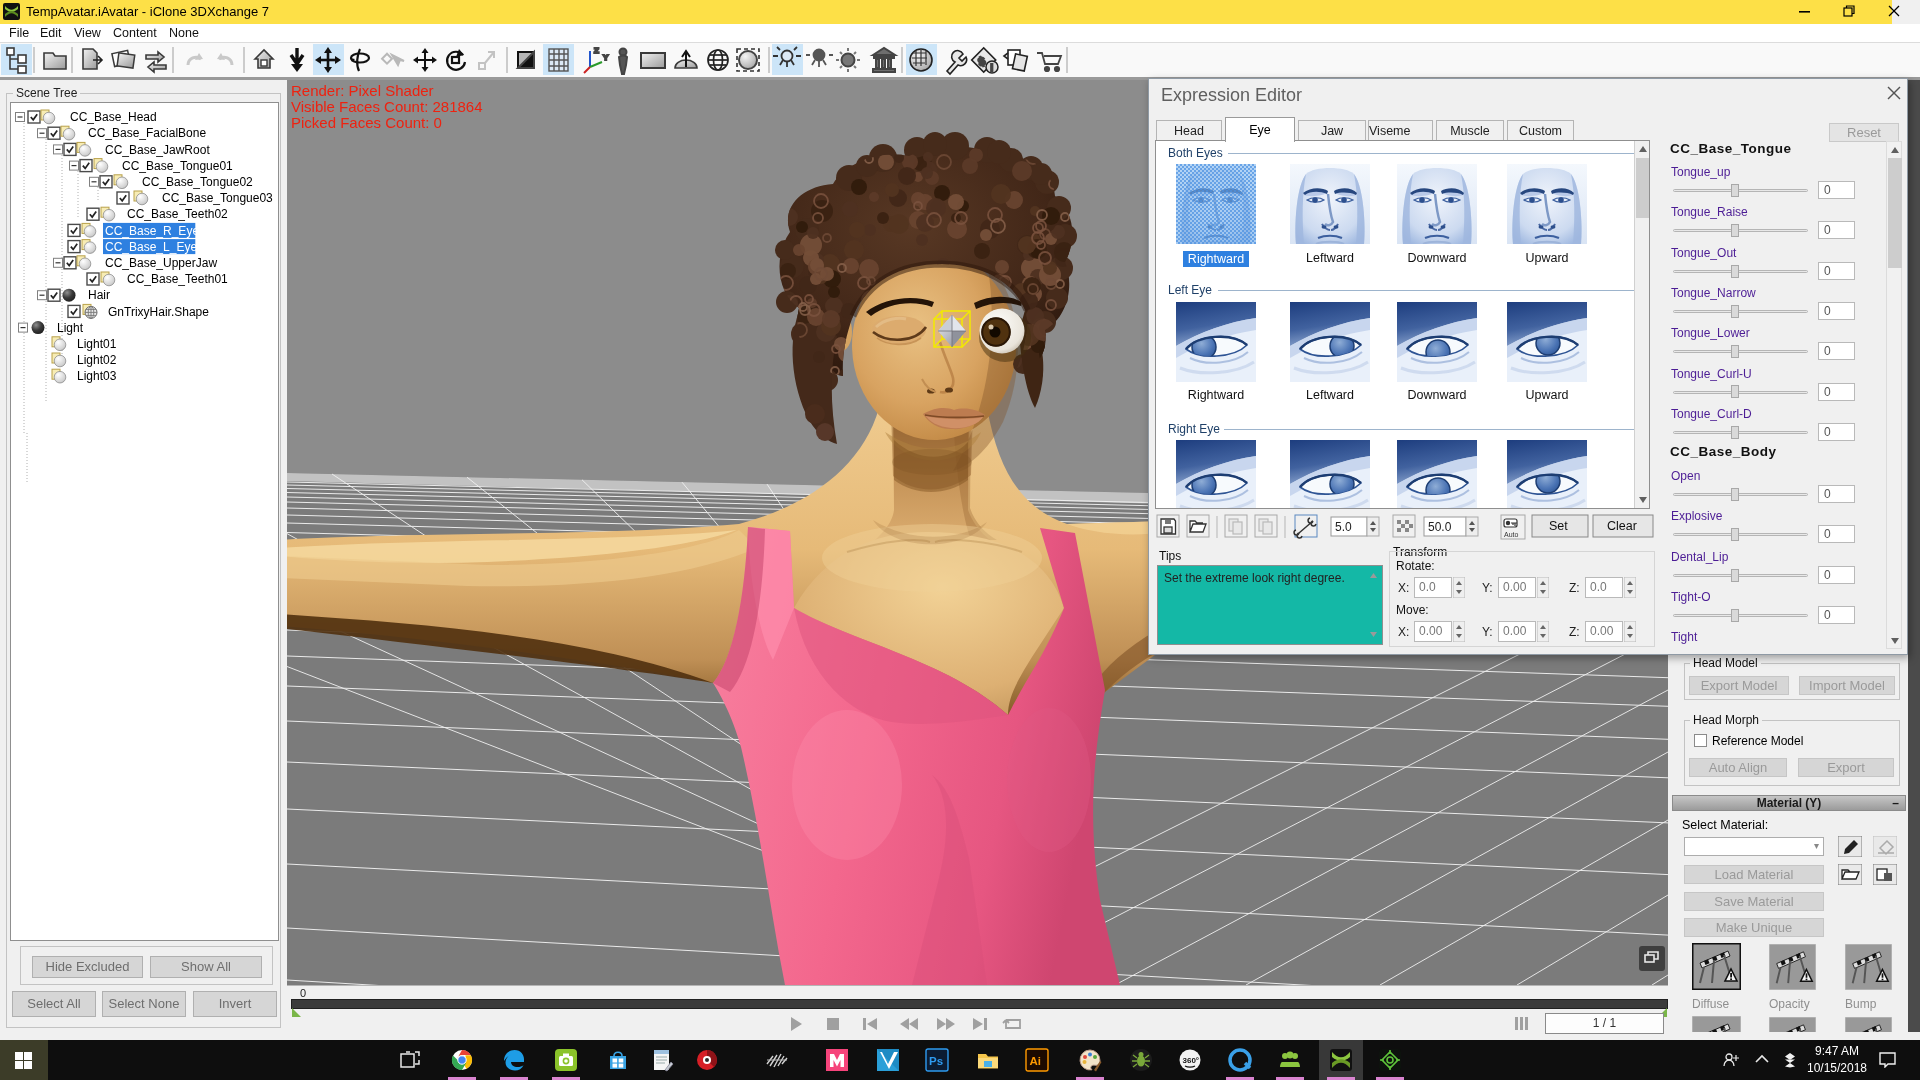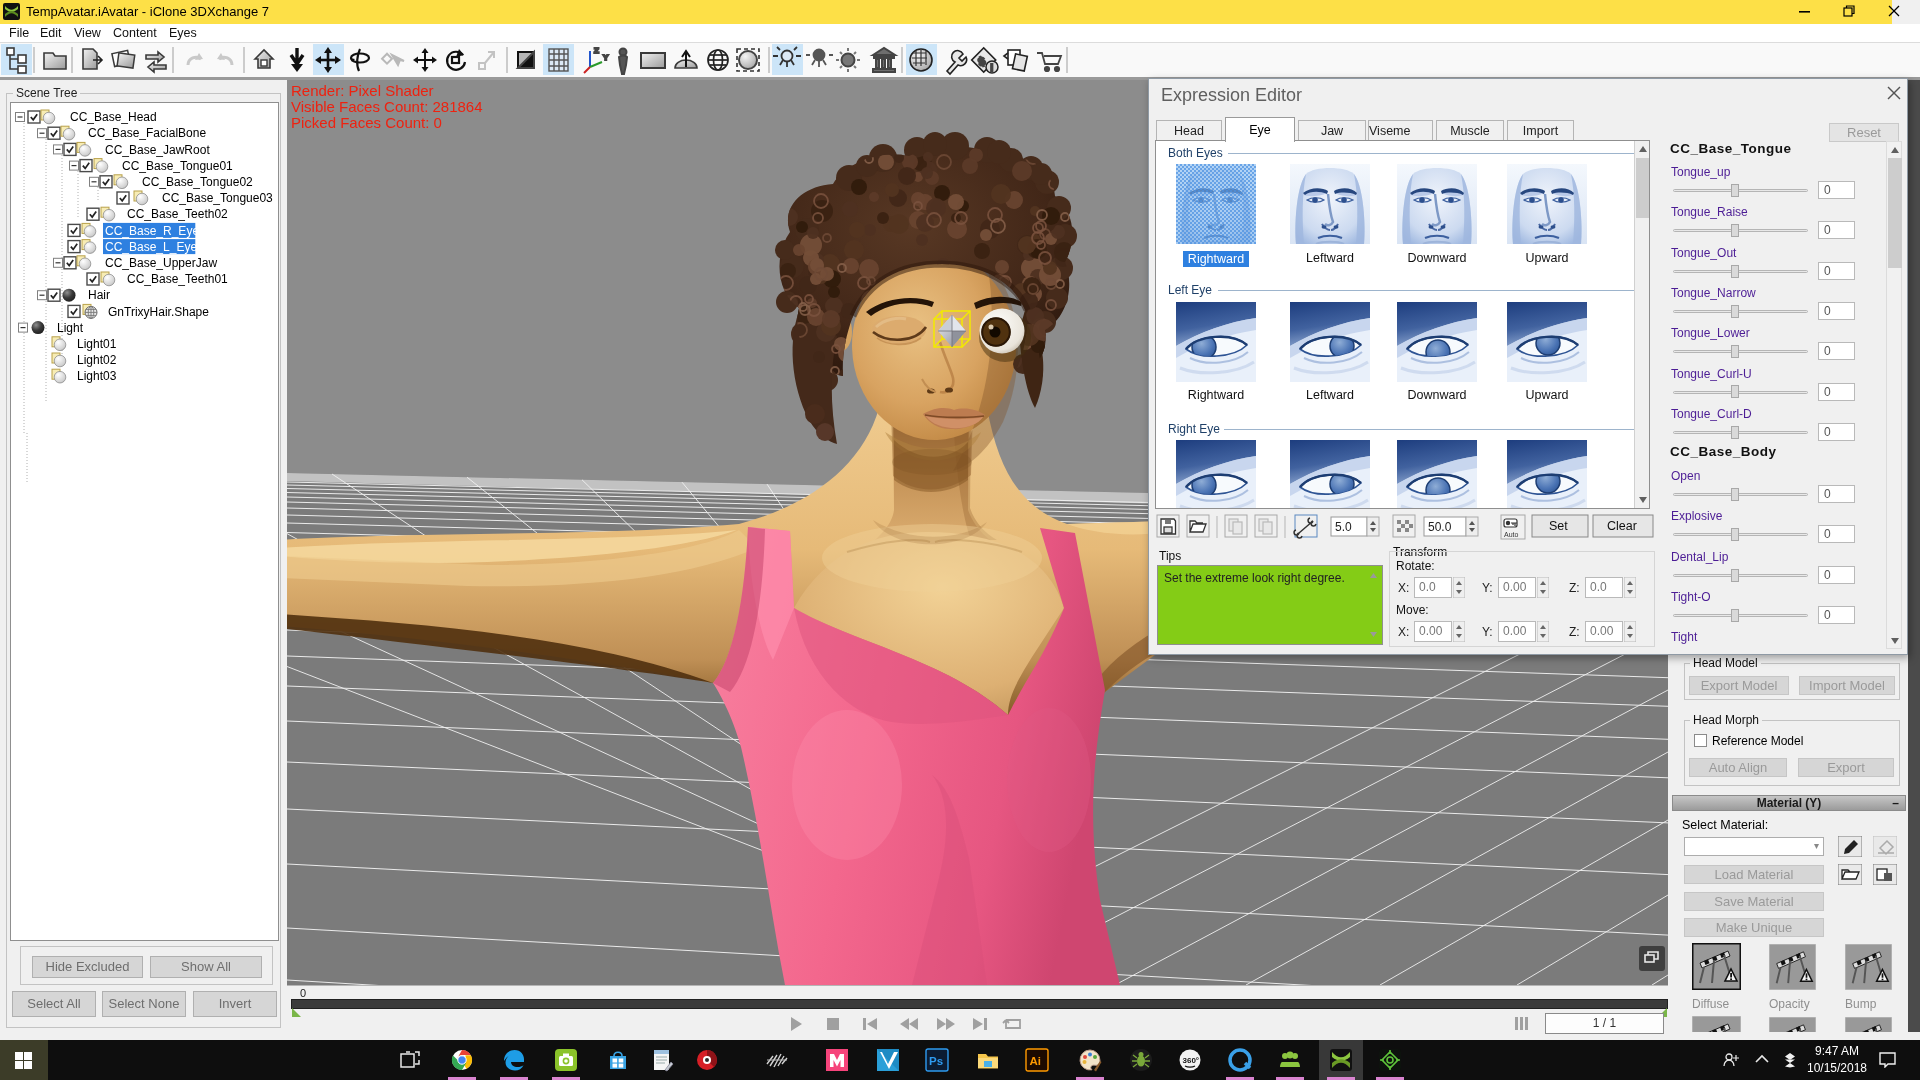--- a/index.html
+++ b/index.html
@@ -33,21 +33,21 @@
         <line x1="119" y1="6" x2="109" y2="16"></line>
       </g>
  </svg>
 </div>
 
 <div class="abs" style="left:0;top:24px;width:1920px;height:18px;background:#ffffff;font-size:12.5px;color:#111">
  <span class="abs" style="left:9px;top:2px">File</span>
     <span class="abs" style="left:40px;top:2px">Edit</span>
     <span class="abs" style="left:74px;top:2px">View</span>
     <span class="abs" style="left:113px;top:2px">Content</span>
-    <span class="abs" style="left:169px;top:2px">Eyes</span>
+    <span class="abs" style="left:169px;top:2px">None</span>
 </div>
 <div class="abs" style="left:0;top:42px;width:1920px;height:1px;background:#dcdcdc"></div>
 
 <div class="abs" id="toolbar" style="left:0;top:43px;width:1920px;height:34px;background:#f9f9f9">
 <svg width="1920" height="34">
 <defs>
 <linearGradient id="gmet" x1="0" y1="0" x2="1" y2="1">
           <stop offset="0" stop-color="#f2f2f2"></stop>
           <stop offset="1" stop-color="#9a9a9a"></stop>
         </linearGradient>
@@ -912,21 +912,21 @@
       <g stroke="#555" stroke-width="1.4">
         <line x1="1" y1="1" x2="13" y2="13"></line>
         <line x1="13" y1="1" x2="1" y2="13"></line>
       </g>
     </svg>
     <div class="abs" style="left:7px;top:41px;width:66px;height:22px;background:#f0f0f0;border:1px solid #b4b4b4;border-bottom:none;font-size:12.5px;color:#222;text-align:center;line-height:21px">Head</div>
     <div class="abs" style="left:76px;top:38px;width:70px;height:25px;background:#fff;border:1px solid #9a9a9a;border-bottom:none;font-size:12.5px;text-align:center;line-height:24px;z-index:3">Eye</div>
     <div class="abs" style="left:149px;top:41px;width:68px;height:22px;background:#f0f0f0;border:1px solid #b4b4b4;border-bottom:none;font-size:12.5px;color:#222;text-align:center;line-height:21px">Jaw</div>
     <div class="abs" style="left:219px;top:41px;width:65px;height:22px;background:#f0f0f0;border:1px solid #b4b4b4;border-bottom:none;font-size:12.5px;color:#222;line-height:21px">Viseme</div>
     <div class="abs" style="left:287px;top:41px;width:68px;height:22px;background:#f0f0f0;border:1px solid #b4b4b4;border-bottom:none;font-size:12.5px;color:#222;text-align:center;line-height:21px">Muscle</div>
-    <div class="abs" style="left:358px;top:41px;width:67px;height:22px;background:#f0f0f0;border:1px solid #b4b4b4;border-bottom:none;font-size:12.5px;color:#222;text-align:center;line-height:21px">Import</div>
+    <div class="abs" style="left:358px;top:41px;width:67px;height:22px;background:#f0f0f0;border:1px solid #b4b4b4;border-bottom:none;font-size:12.5px;color:#222;text-align:center;line-height:21px">Custom</div>
     <div class="btn" style="left:680px;top:44px;width:70px;height:19px;line-height:17px;color:#9a9a9a;border-color:#c9c9c9;background:#e4e4e4">Reset</div>
     <div class="abs" style="left:6px;top:61px;width:495px;height:369px;background:#fff;border:1px solid #8f8f8f;overflow:hidden"><svg width="0" height="0">
         <defs>
           <linearGradient id="fbg" x1="0" y1="0" x2="0" y2="1">
             <stop offset="0" stop-color="#f4f8fd"></stop>
             <stop offset="1" stop-color="#d9e4f4"></stop>
           </linearGradient>
           <radialGradient id="fface" cx="0.5" cy="0.4" r="0.7">
             <stop offset="0" stop-color="#f0f4fb"></stop>
             <stop offset="0.7" stop-color="#ccdaf0"></stop>
@@ -1179,21 +1179,21 @@
         <circle cx="359" cy="10" r="1.6" fill="#333"></circle>
         <path d="M362 10 h6 m-2 0 v3 m-2 -3 v2"></path>
       </g>
       <text x="355" y="24" font-size="7" fill="#333">Auto</text>
       <rect x="383" y="2" width="56" height="22" fill="#e6e6e6" stroke="#888"></rect>
       <text x="400" y="17" font-size="12.5" fill="#111">Set</text>
       <rect x="444" y="2" width="60" height="22" fill="#e6e6e6" stroke="#888"></rect>
       <text x="458" y="17" font-size="12.5" fill="#111">Clear</text>
     </svg>
     <div class="abs" style="left:10px;top:470px;font-size:12px;color:#111">Tips</div>
-    <div class="abs" style="left:8px;top:486px;width:226px;height:80px;background:#84cc16;border:1px solid #8f8f8f">
+    <div class="abs" style="left:8px;top:486px;width:226px;height:80px;background:#14b8a6;border:1px solid #8f8f8f">
       <div class="abs" style="left:6px;top:5px;font-size:12px;color:#222">Set the extreme look right degree.</div>
       <svg class="abs" style="right:1px;top:1px" width="15" height="76">
         <polygon points="7.5,6 11,11 4,11" fill="#9a9a9a"></polygon>
         <polygon points="7.5,70 11,65 4,65" fill="#9a9a9a"></polygon>
       </svg>
     </div>
     <div class="abs" style="left:244px;top:466px;font-size:12px;color:#111">Transform</div>
     <div class="gb" style="left:240px;top:472px;width:266px;height:96px;border-color:#d5d5d5"></div>
     <div class="abs" style="left:247px;top:480px;font-size:12px;color:#111">Rotate:</div>
     <div class="abs" style="left:249px;top:502px;font-size:12px;color:#222">X:</div>

